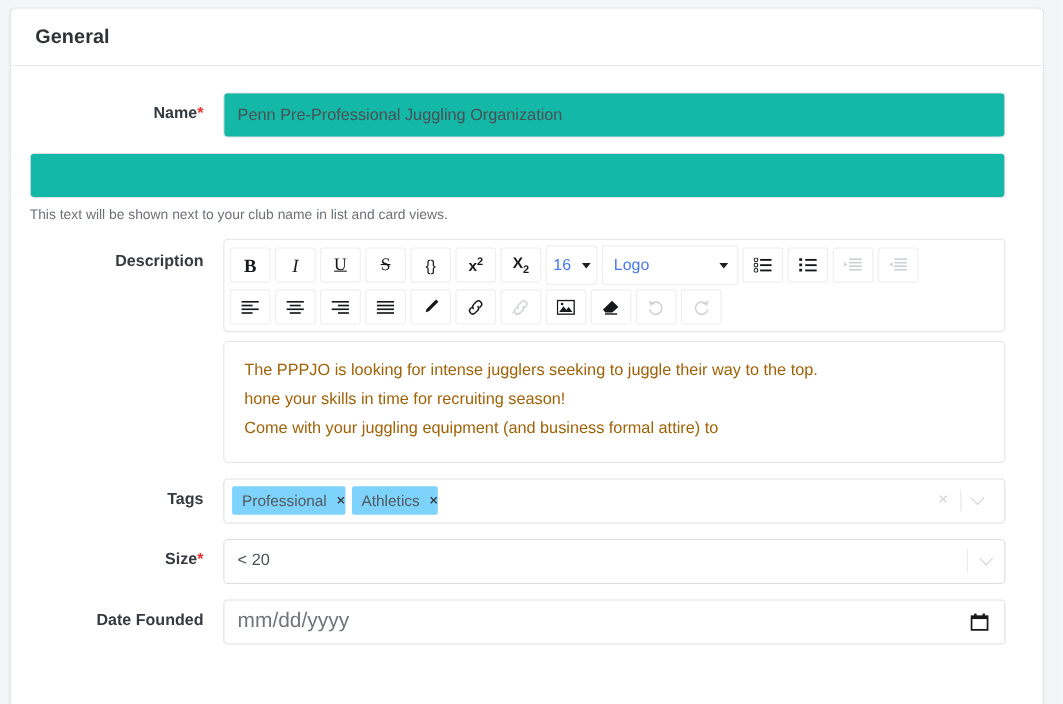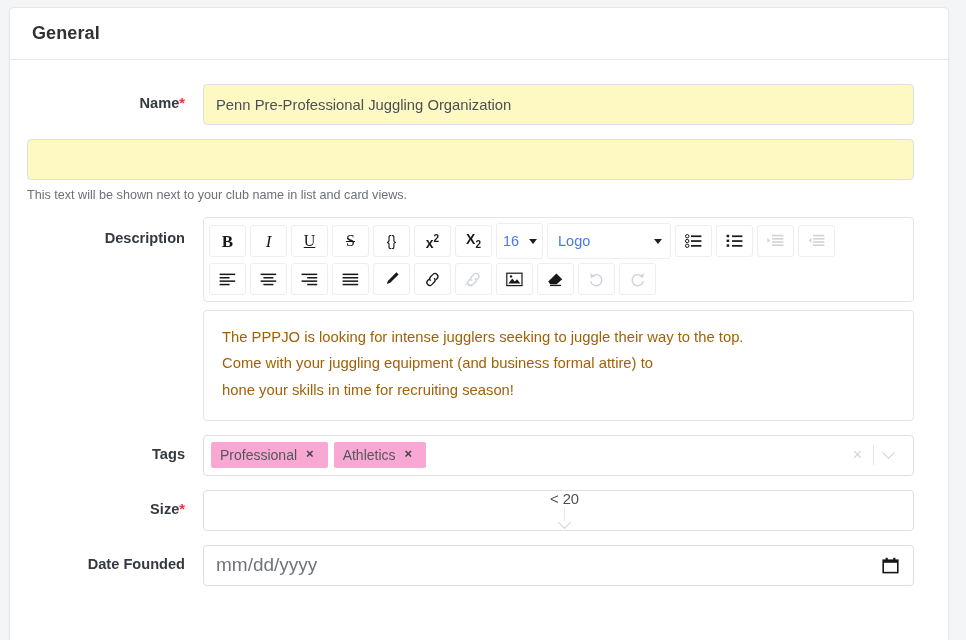--- a/index.html
+++ b/index.html
@@ -61,21 +61,21 @@
   }
   .form-label.pt-desc { padding-top: 12px; }
   .req { color: #ef2f2f; font-weight: bold; }
   .form-control-wrap { flex: 1 1 auto; min-width: 0; padding-right: 17px; }
 
   .input {
     width: 100%;
     height: 41px;
     border: 1px solid #dcdfe3;
     border-radius: 4px;
-    background: #fef9c3;
+    background: #14b8a6;
     padding: 0 12px;
     font-size: 14.8px;
     color: #4a5056;
     font-family: "Liberation Sans", sans-serif;
     display: flex;
     align-items: center;
   }
   .input.placeholder { color: #8d9399; }
   .help-text {
     margin-top: 7px;
@@ -156,25 +156,25 @@
     border: 1px solid #dcdfe3;
     border-radius: 4px;
     background: #fff;
     display: flex;
     align-items: center;
     padding: 4px 4px 4px 7px;
   }
   .tag-list { display: flex; align-items: center; gap: 6px; flex: 1 1 auto; }
   .tag {
     display: inline-flex;
-    align-items: flex-start;
+    align-items: center;
     gap: 9px;
-    background: #f9a8d4;
+    background: #7dd3fc;
     border-radius: 2px;
-    padding: 4px 14px 4px 9px;
+    padding: 4px 0 4px 9px;
     font-size: 14px;
     color: #53585d;
     line-height: 1.3;
   }
   .tag .tag-x { font-size: 13px; color: #3c4146; font-weight: bold; }
   .tags-actions { display: flex; align-items: center; gap: 0; padding-right: 6px; }
   .tags-clear { color: #d2d5d8; font-size: 16px; padding: 0 11px; line-height: 1; }
   .tags-sep { width: 1px; height: 20px; background: #e3e5e8; }
   .tags-caret { padding: 0 10px; display: flex; align-items: center; }
 
@@ -205,21 +205,20 @@
     width: 100%;
     height: 41px;
     border: 1px solid #dcdfe3;
     border-radius: 4px;
     background: #fff;
     display: flex;
     align-items: center;
     padding-left: 12px;
     font-size: 14.8px;
     color: #4a5056;
-    flex-direction: column;
   }
   .select-field .val { flex: 1 1 auto; }
   .select-sep { width: 1px; height: 22px; background: #e8eaec; }
   .select-caret { padding: 0 12px; display: flex; align-items: center; }
 
   
   .date-field {
     width: 100%;
     height: 41px;
     border: 1px solid #dcdfe3;
@@ -420,22 +419,22 @@
                 <svg width="17" height="16" viewBox="0 0 17 16">
                   <path d="M13.6 6.2 a5.6 5.6 0 1 0 0.6 4.6" fill="none" stroke="#cfd3d7" stroke-width="1.4" stroke-linecap="round"></path>
                   <path d="M15.4 2.2 L13.6 6.6 L9.4 5.2 Z" fill="#cfd3d7"></path>
                 </svg>
               </div>
             </div>
           </div>
 
           <div class="editor-body">
             <p>The PPPJO is looking for intense jugglers seeking to juggle their way to the top.</p>
+            <p>hone your skills in time for recruiting season!</p>
             <p>Come with your juggling equipment (and business formal attire) to</p>
-            <p>hone your skills in time for recruiting season!</p>
           </div>
         </div>
       </div>
 
       <div class="form-row">
         <div class="form-label"><span>Tags</span></div>
         <div class="form-control-wrap">
           <div class="tags-field">
             <div class="tag-list">
               <span class="tag">

